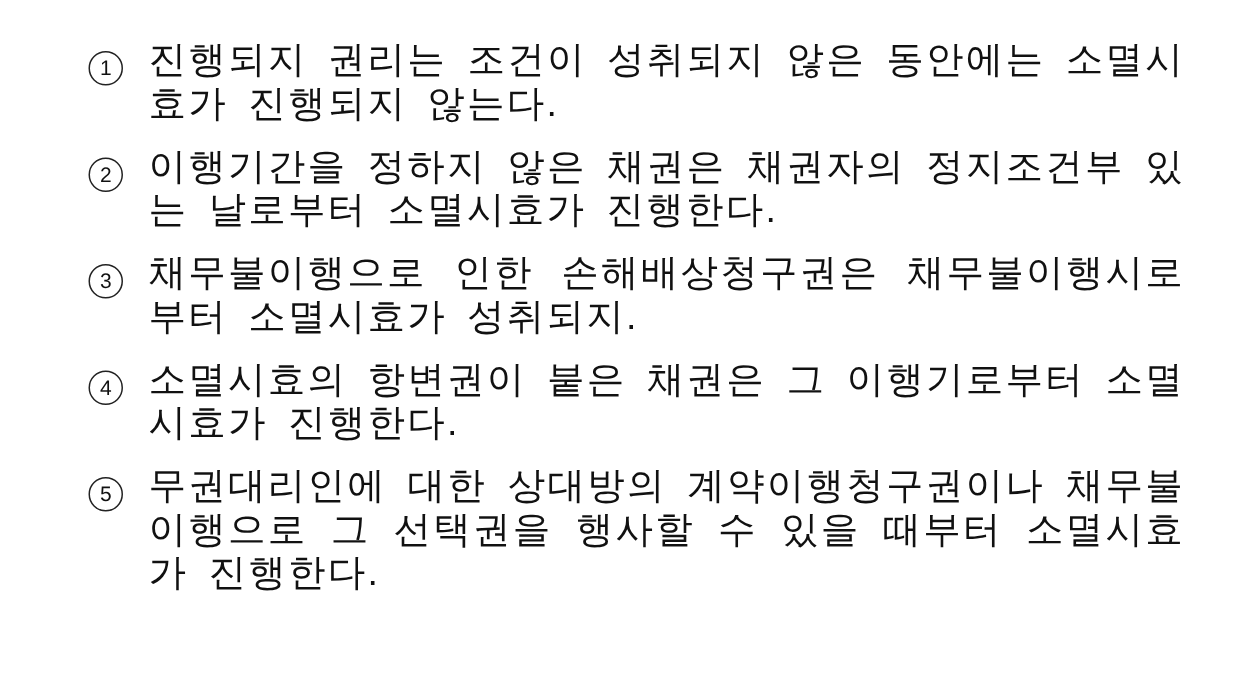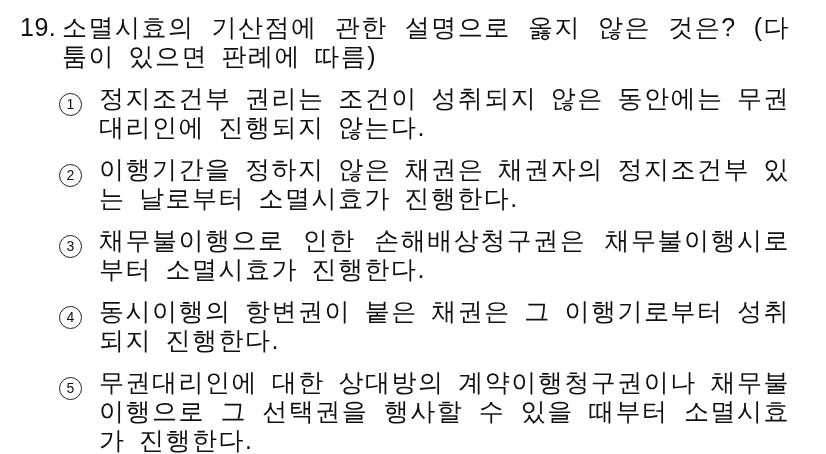--- a/index.html
+++ b/index.html
@@ -65,51 +65,47 @@
   .opt-text {
     flex: 1;
     text-align: justify;
   }
 </style>
 </head>
 <body>
 
 <div class="page">
 
-  <div class="q-row">
-    <div class="q-num">19.</div>
-    <div class="q-text">소멸시효의 기산점에 관한 설명으로 옳지 않은 것은? (다툼이 있으면 판례에 따름)</div>
-  </div>
 
   <div class="option-row">
     <div class="opt-marker-cell">
       <span class="circle-num">1</span>
     </div>
-    <div class="opt-text">정지조건부 권리는 조건이 성취되지 않은 동안에는 무권대리인에 진행되지 않는다.</div>
+    <div class="opt-text">진행되지 권리는 조건이 성취되지 않은 동안에는 소멸시효가 진행되지 않는다.</div>
   </div>
 
   <div class="option-row">
     <div class="opt-marker-cell">
       <span class="circle-num">2</span>
     </div>
     <div class="opt-text">이행기간을 정하지 않은 채권은 채권자의 정지조건부 있는 날로부터 소멸시효가 진행한다.</div>
   </div>
 
   <div class="option-row">
     <div class="opt-marker-cell">
       <span class="circle-num">3</span>
     </div>
-    <div class="opt-text">채무불이행으로 인한 손해배상청구권은 채무불이행시로부터 소멸시효가 진행한다.</div>
+    <div class="opt-text">채무불이행으로 인한 손해배상청구권은 채무불이행시로부터 소멸시효가 성취되지.</div>
   </div>
 
   <div class="option-row">
     <div class="opt-marker-cell">
       <span class="circle-num">4</span>
     </div>
-    <div class="opt-text">동시이행의 항변권이 붙은 채권은 그 이행기로부터 성취되지 진행한다.</div>
+    <div class="opt-text">소멸시효의 항변권이 붙은 채권은 그 이행기로부터 소멸시효가 진행한다.</div>
   </div>
 
   <div class="option-row">
     <div class="opt-marker-cell">
       <span class="circle-num">5</span>
     </div>
     <div class="opt-text">무권대리인에 대한 상대방의 계약이행청구권이나 채무불이행으로 그 선택권을 행사할 수 있을 때부터 소멸시효가 진행한다.</div>
   </div>
 
 </div>

